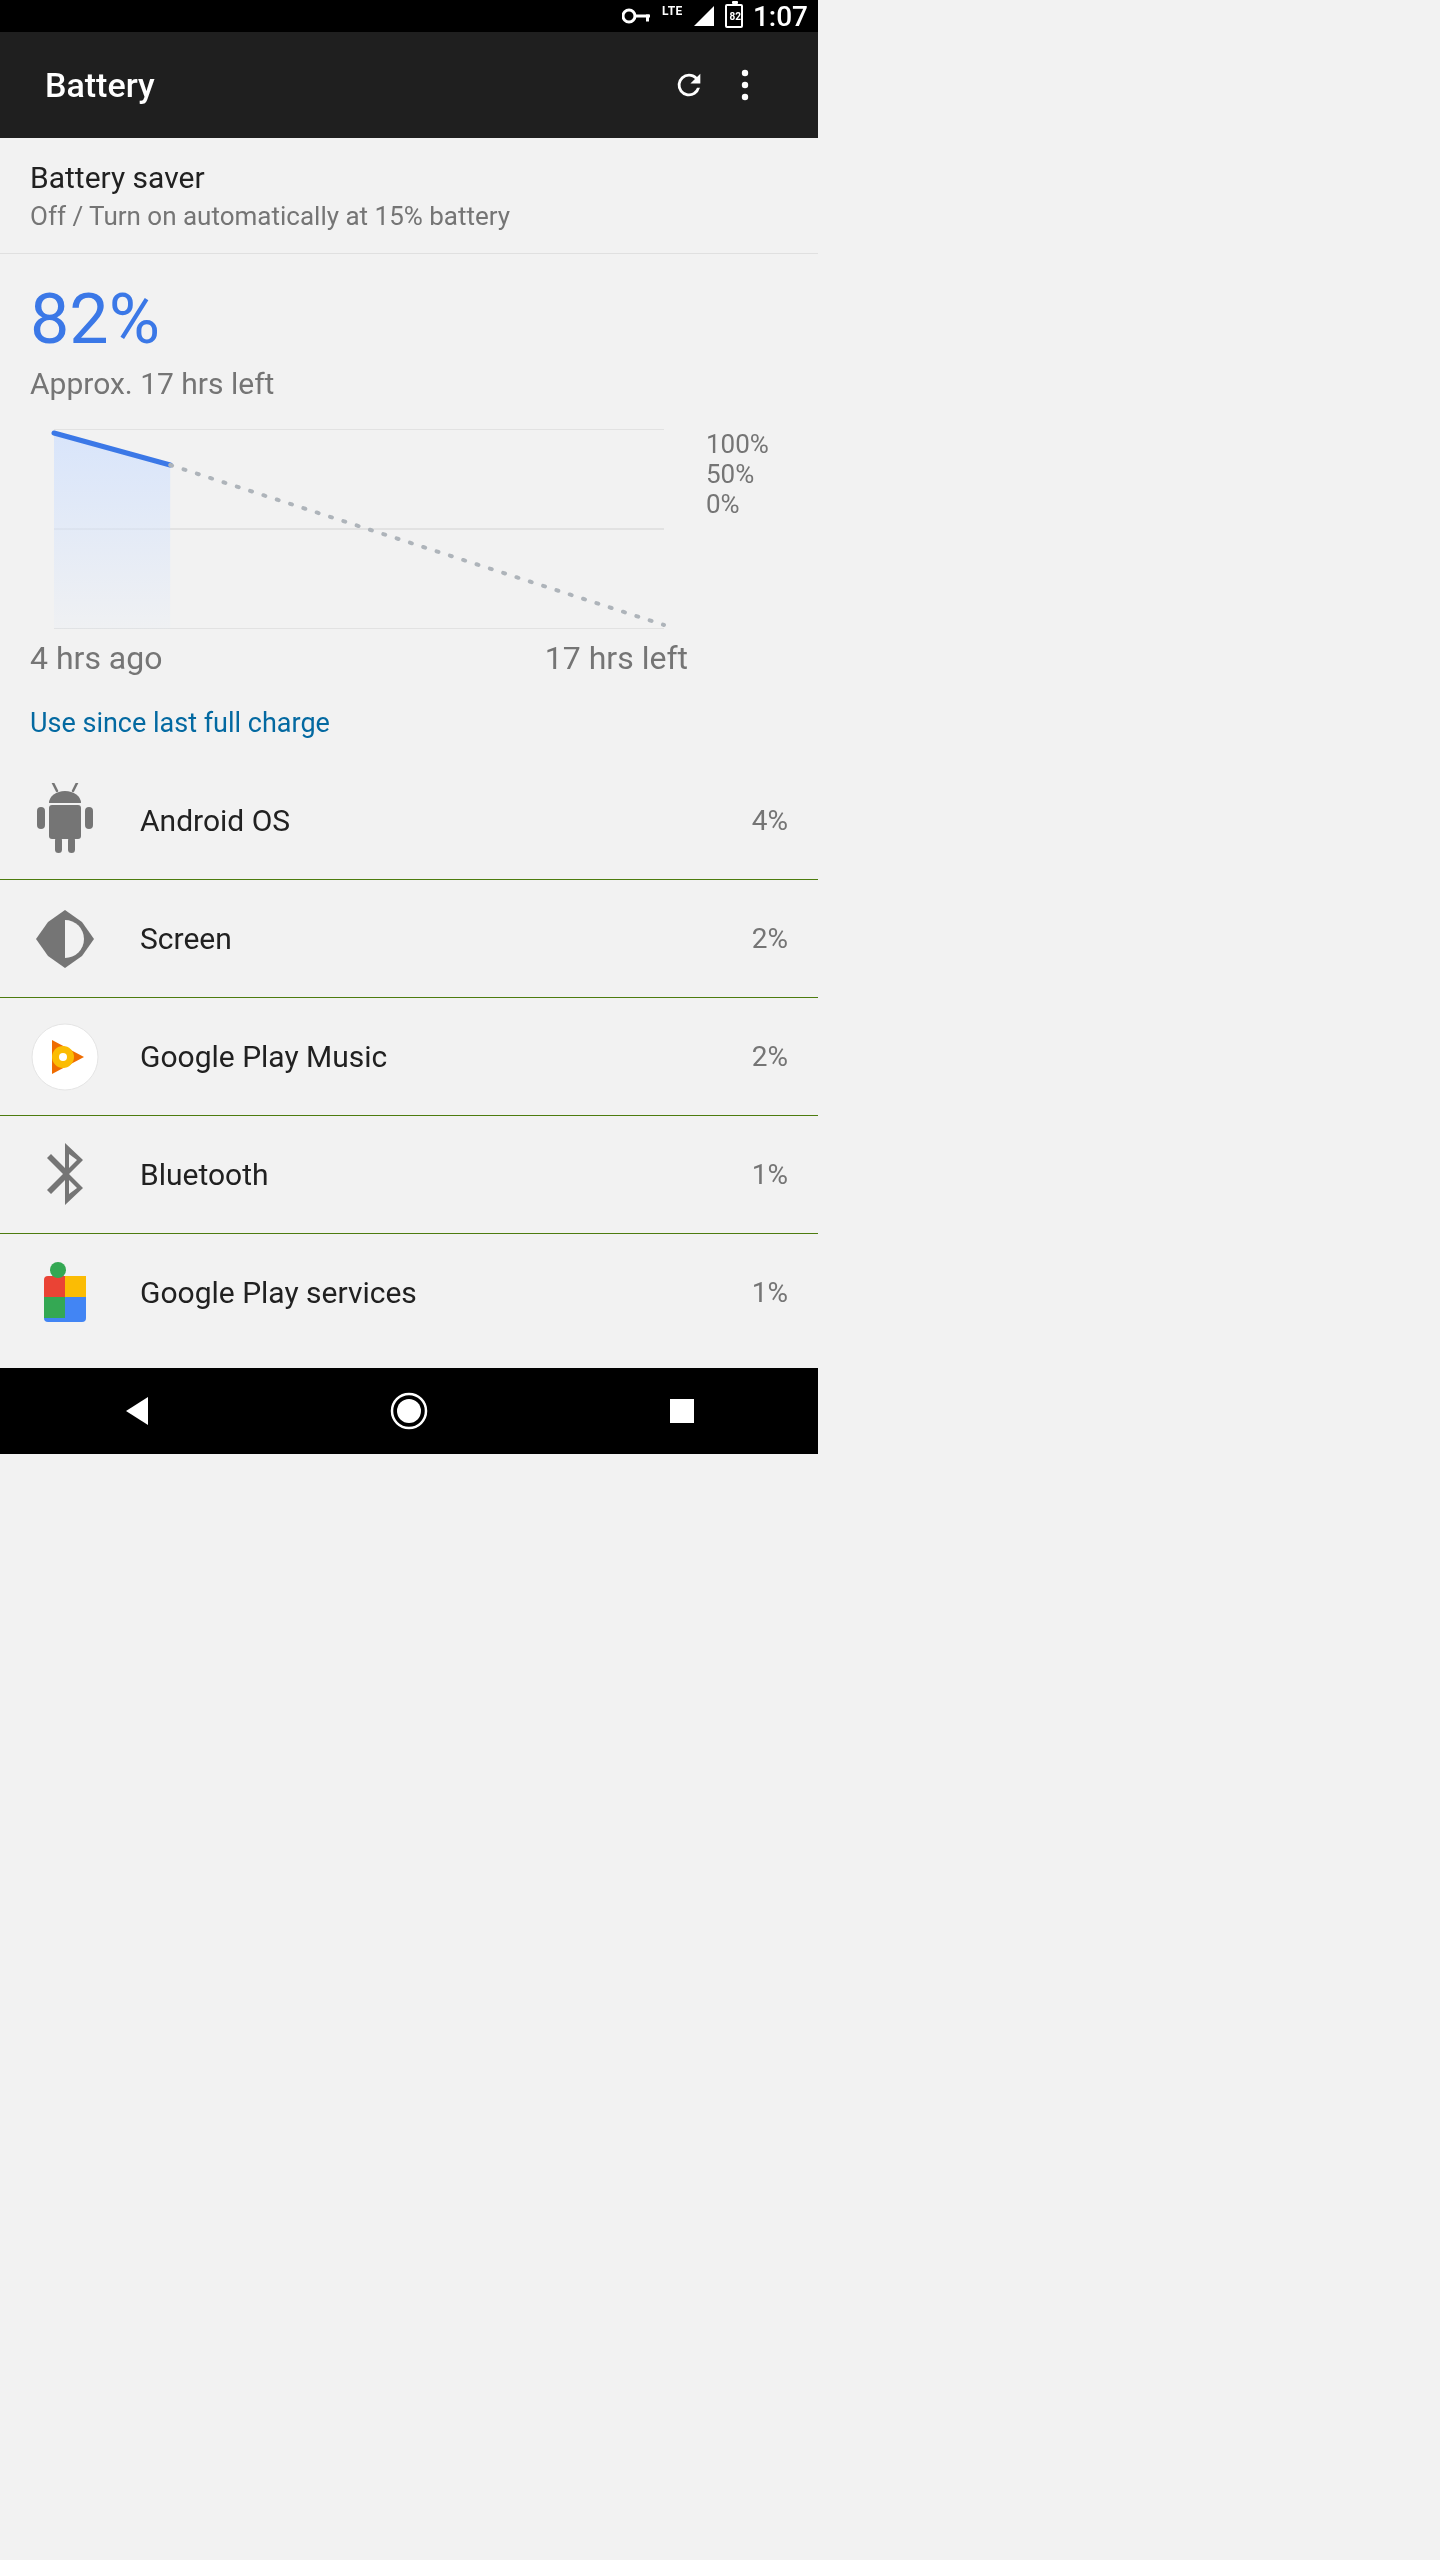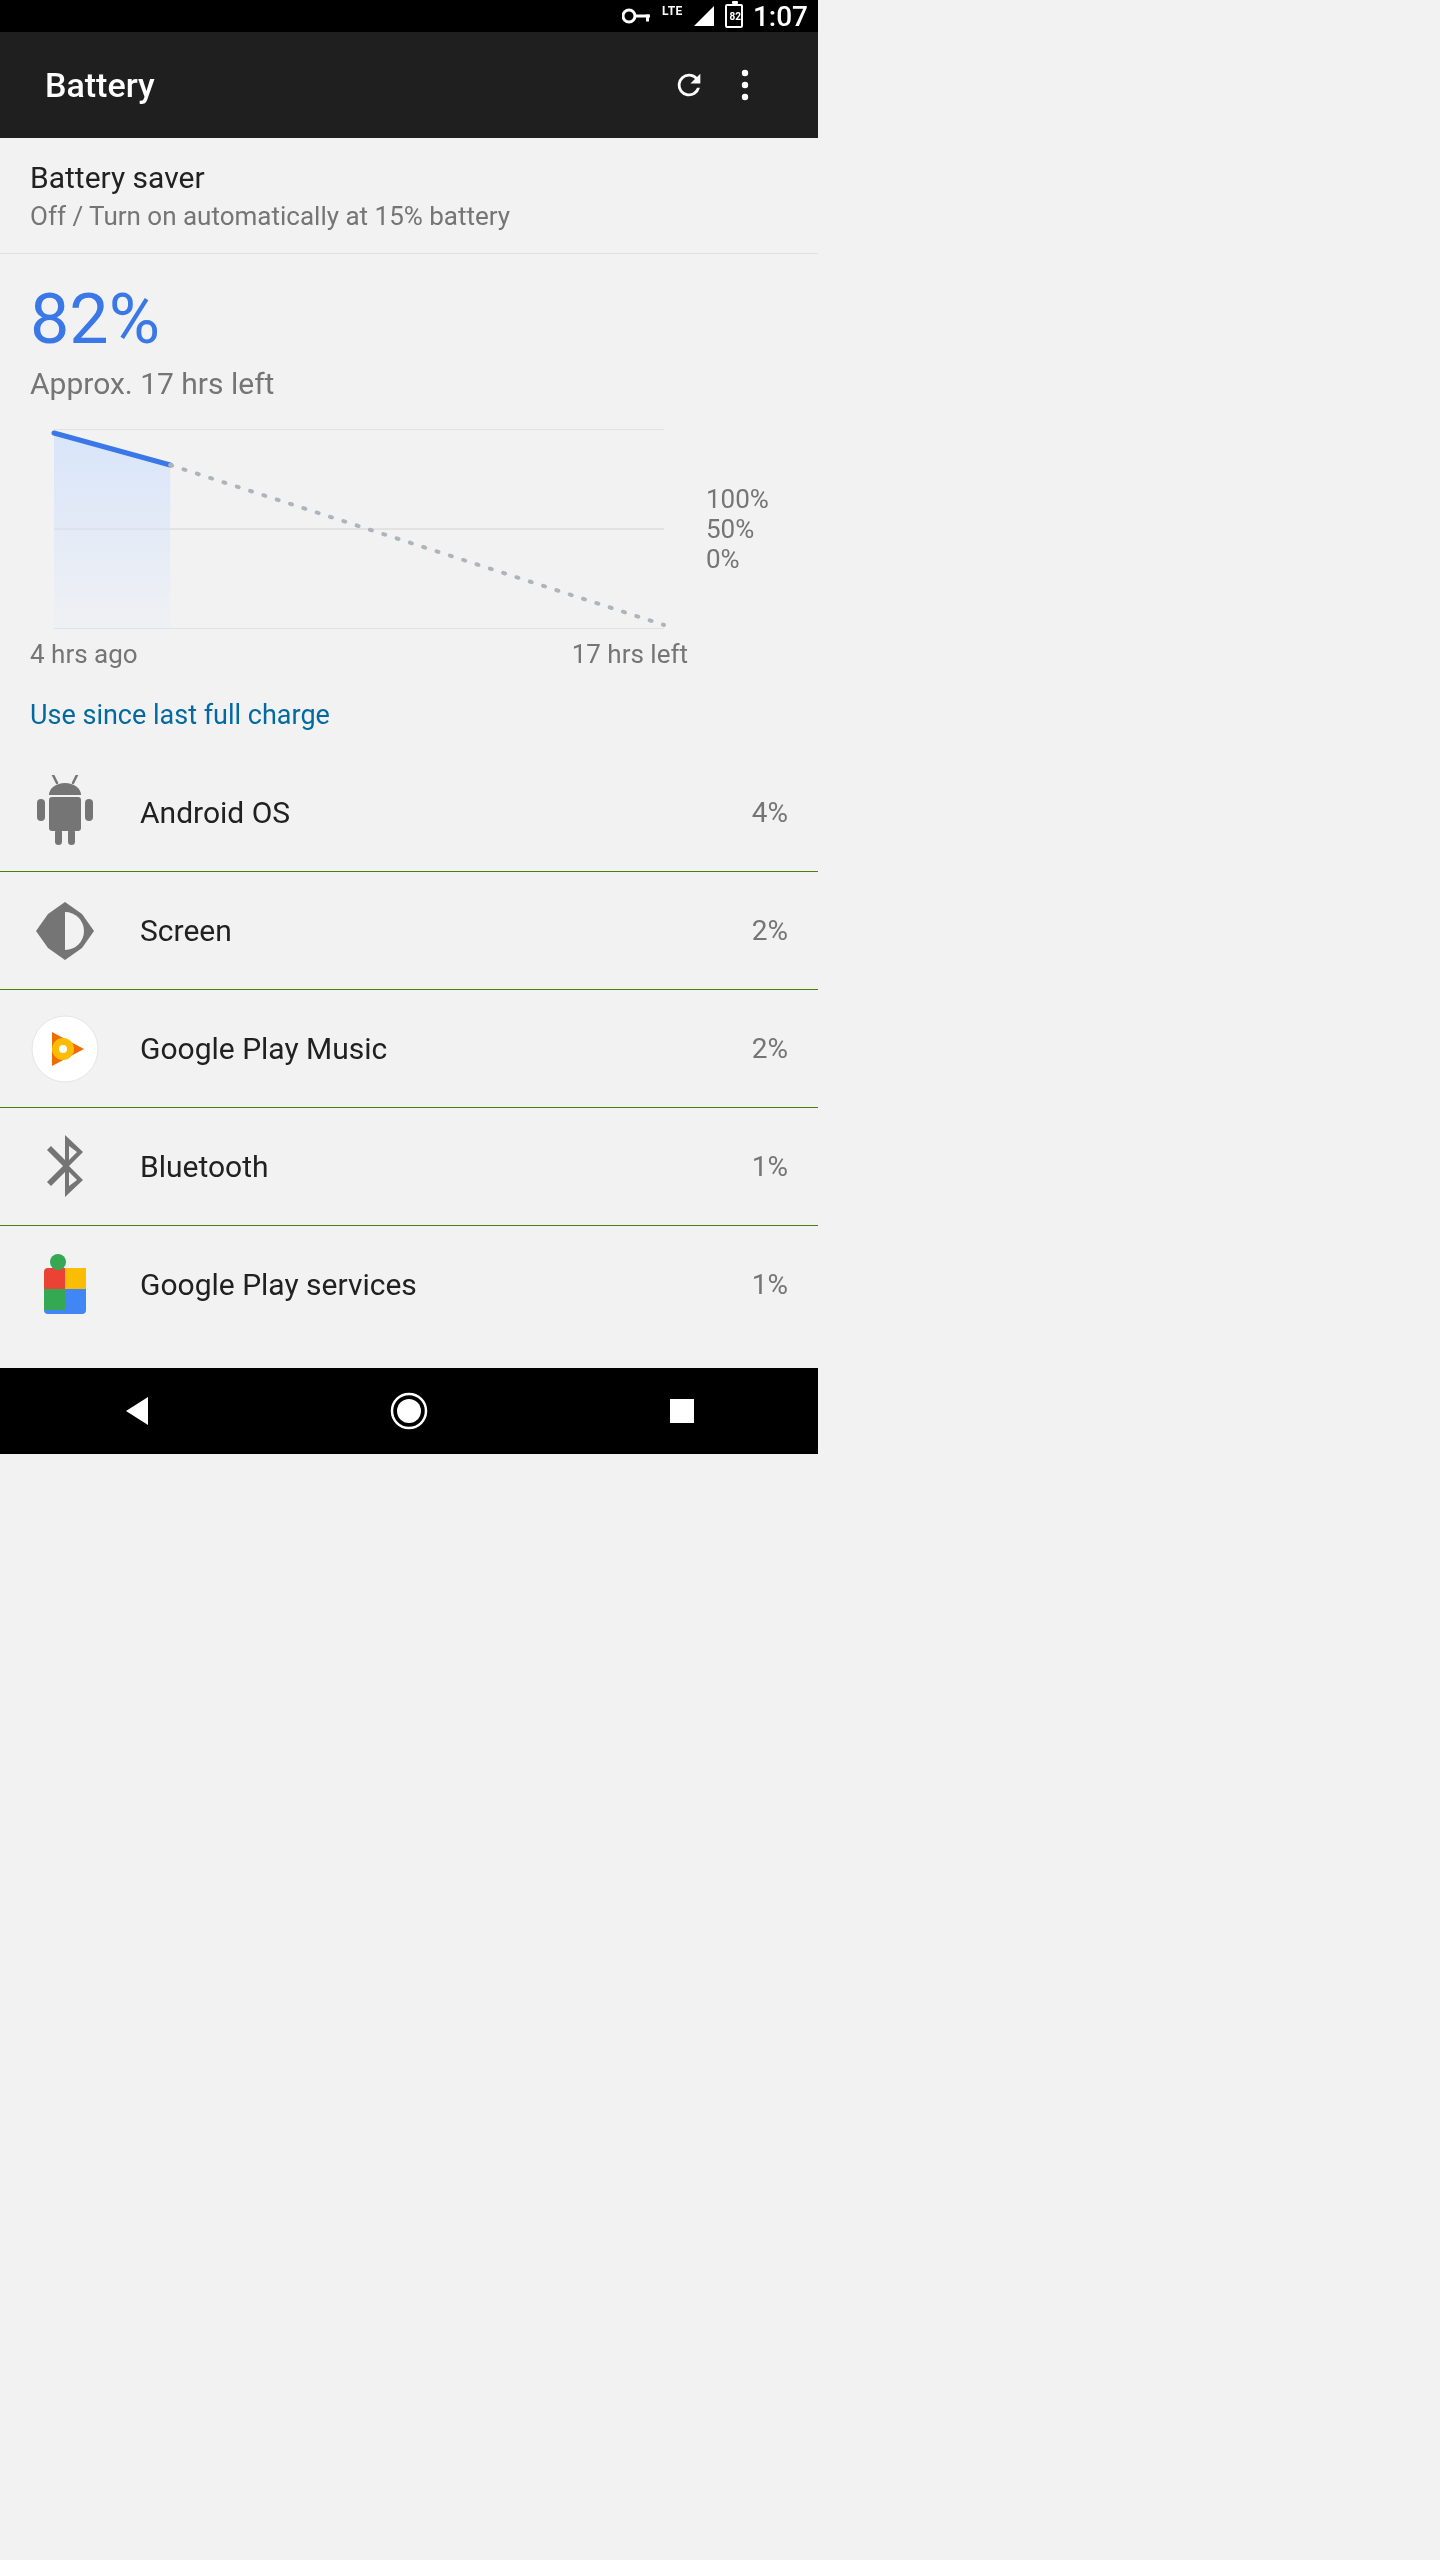--- a/index.html
+++ b/index.html
@@ -25,22 +25,22 @@
   .row-title { font-size: 30px; color: #212121; }
   .row-sub { font-size: 26px; color: #757575; margin-top: 6px; }
 
   .battery-block { padding: 24px 30px 10px 30px; }
   .pct { font-size: 70px; font-weight: 400; color: #3b78e7; }
   .approx { font-size: 30px; color: #757575; margin-top: 6px; }
 
   .chart-wrap { padding: 18px 30px 0 30px; }
   .chart-row { display: flex; align-items: stretch; }
   .chart-svg { flex: 1; }
-  .ylabels { width: 100px; padding-left: 18px; display: flex; flex-direction: column; justify-content: center; font-size: 26px; color: #757575; }
-  .xlabels { display: flex; justify-content: space-between; font-size: 26px; color: #757575; margin-top: 10px; padding-right: 100px; align-items: flex-end; }
+  .ylabels { width: 100px; padding-left: 18px; display: flex; flex-direction: column; justify-content: flex-start; font-size: 26px; color: #757575; }
+  .xlabels { display: flex; justify-content: space-between; font-size: 32px; color: #757575; margin-top: 10px; padding-right: 100px; align-items: flex-end; }
 
   .section-header { font-size: 27px; color: #0369a1; padding: 30px 30px 22px 30px; }
 
   .usage-item { display: flex; align-items: center; height: 118px; padding: 0 30px; border-top: 1px solid #4d7c0f; background: #f2f2f2; cursor: pointer; }
   .usage-item:first-of-type { border-top: none; }
   .usage-icon { width: 70px; height: 70px; margin-right: 40px; display: flex; align-items: center; justify-content: center; }
   .usage-label { flex: 1; font-size: 30px; color: #212121; }
   .usage-pct { font-size: 28px; color: #757575; }
 
   

